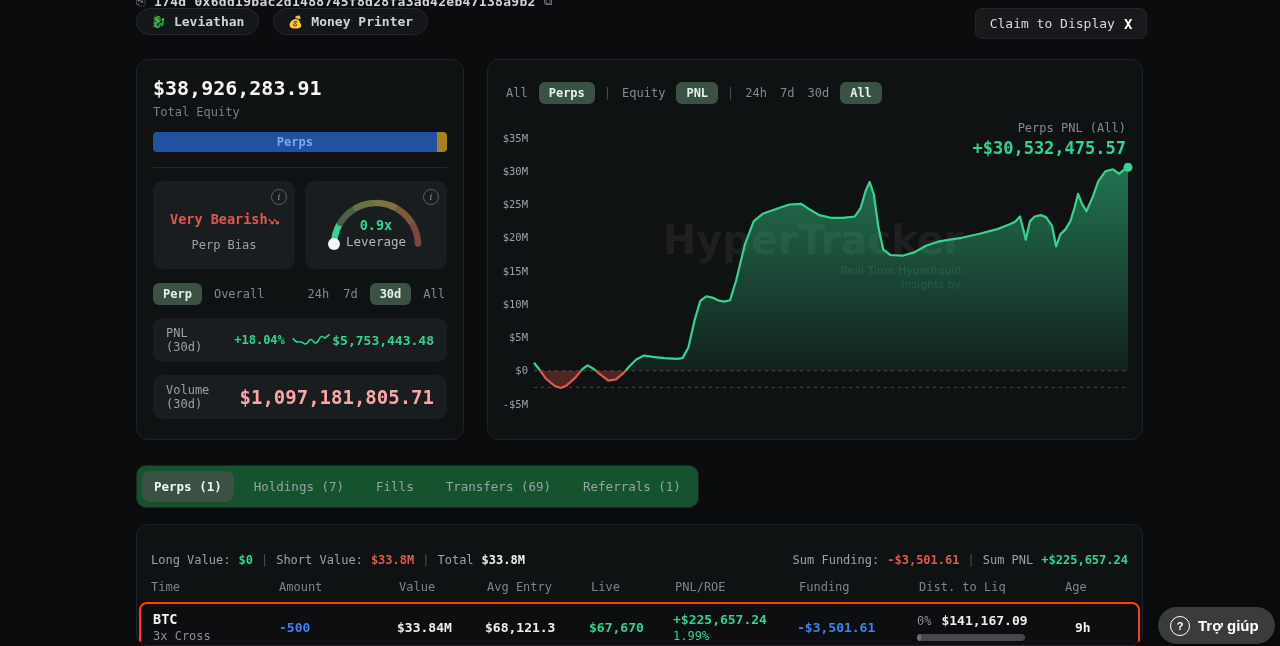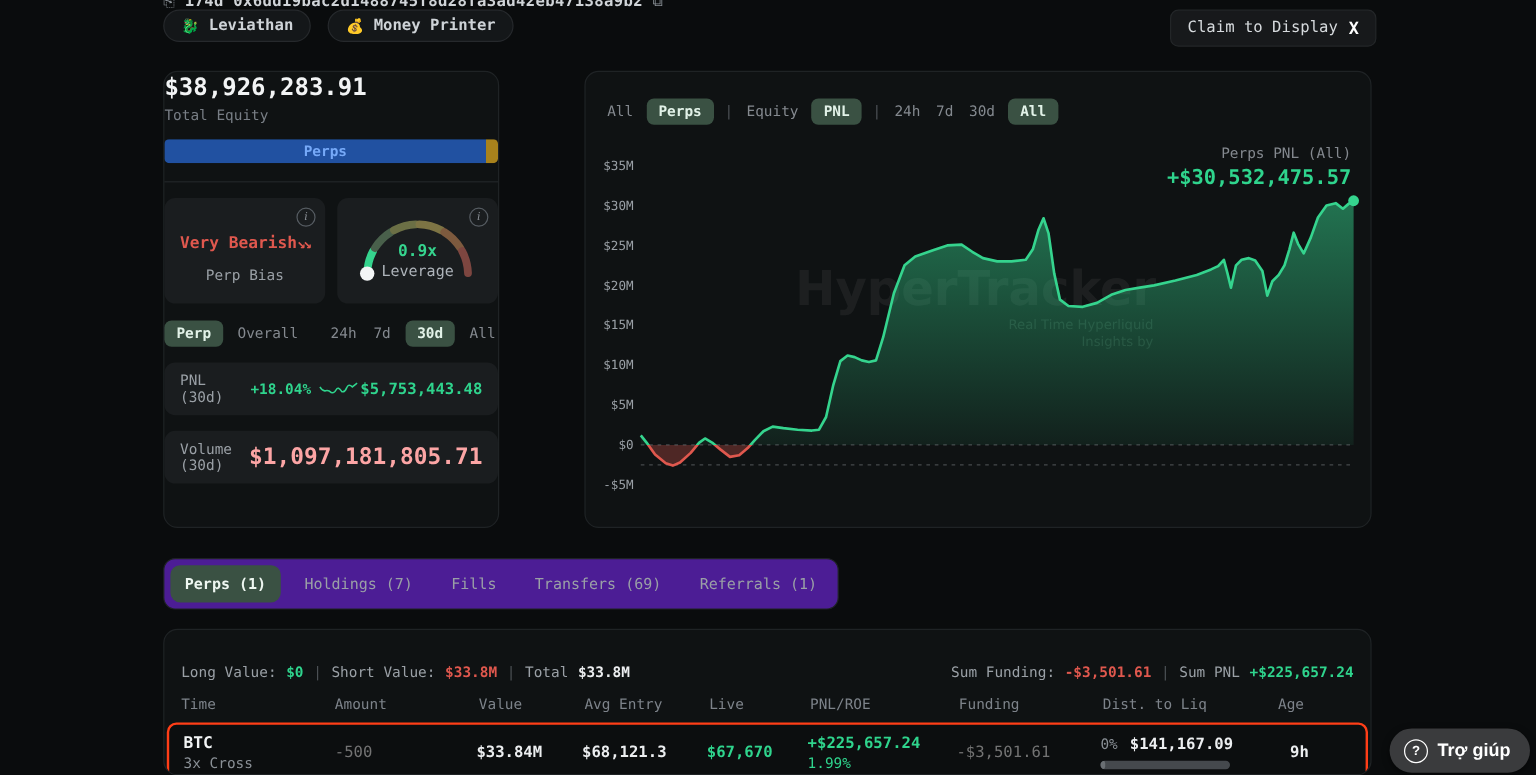--- a/index.html
+++ b/index.html
@@ -13,21 +13,21 @@
   .addr-icon{color:#8a9096;font-size:12px;font-weight:normal;}
   .tags-row{position:absolute;left:136px;top:8px;display:flex;gap:14px;}
   .tag{display:flex;align-items:center;gap:8px;background:#141719;border:1px solid #26292c;border-radius:16px;
     padding:5px 14px;font-size:13px;color:#ced3d7;font-weight:bold;}
   .tag .tag-icon{font-size:12px;}
   .claim-btn{position:absolute;left:975px;top:8px;width:170px;height:29px;background:#17191b;border:1px solid #232628;
     border-radius:7px;display:flex;align-items:center;justify-content:center;gap:9px;font-size:13px;color:#d6dadd;}
   .claim-x{font-weight:bold;color:#ffffff;font-size:14px;}
 
   
-  .equity-card{position:absolute;left:136px;top:59px;width:280px;height:381px;}
+  .equity-card{position:absolute;left:136px;top:59px;width:328px;height:381px;padding:16px;}
   .equity-amount{font-size:20px;font-weight:bold;color:#f2f4f5;}
   .equity-label{font-size:12px;color:#787e85;margin-top:5px;}
   .alloc-bar{height:20px;border-radius:4px;display:flex;overflow:hidden;margin-top:13px;}
   .alloc-perps{background:#2151a1;display:flex;align-items:center;justify-content:center;
     font-size:12px;font-weight:bold;color:#76a9f8;}
   .alloc-other{background:#a8821c;}
   .eq-divider{border-top:1px solid #222628;margin:15px 0 13px;}
   .mini-cards{display:flex;gap:10px;}
   .mini-card{position:relative;flex:1;background:#1a1d1f;border-radius:9px;height:88px;}
   .info-icon{position:absolute;top:8px;right:8px;width:14px;height:14px;border:1.3px solid #565c62;border-radius:50%;
@@ -54,42 +54,42 @@
   .chart-card{position:absolute;left:487px;top:59px;width:656px;height:381px;}
   .chart-head{display:flex;align-items:flex-start;padding:13px 16px 0;}
   .filters{display:flex;align-items:center;gap:9px;font-size:12px;margin-top:9px;}
   .filters .sep{color:#4b5054;}
   .chart-summary{margin-left:auto;text-align:right;margin-top:48px;}
   .chart-summary .lbl{font-size:12px;color:#84898f;}
   .chart-summary .val{font-size:17px;font-weight:bold;color:#2fd48d;margin-top:3px;}
   .chart-wrap{position:absolute;left:6px;top:64px;width:644px;height:312px;}
 
   
-  .tabs-bar{position:absolute;left:136px;top:465px;display:inline-flex;gap:8px;background:#4c1d95;
+  .tabs-bar{position:absolute;left:136px;top:465px;display:inline-flex;gap:8px;background:#14532d;
     border:1px solid #1f2325;border-radius:10px;padding:5px;font-size:12.5px;}
   .ptab{padding:8px 12px;border-radius:8px;color:#9aa0a6;white-space:nowrap;}
   .ptab.active{background:#3a5143;color:#eef7f1;font-weight:bold;}
 
   
   .table-card{position:absolute;left:136px;top:524px;width:1007px;height:122px;padding-top:28px;overflow:hidden;}
   .tsummary{display:flex;justify-content:space-between;padding:0 14px;font-size:12px;color:#9aa0a6;}
   .tsummary .seg{display:flex;gap:8px;align-items:center;}
   .tsummary .bar-sep{color:#4b5054;}
   .tone-green{color:#2fd48d;font-weight:bold;}
   .tone-red{color:#e0584e;font-weight:bold;}
   .tone-white{color:#eceef0;font-weight:bold;}
   .thead{display:grid;grid-template-columns:128px 120px 88px 104px 84px 124px 120px 146px 1fr;
     padding:0 14px;margin-top:13px;font-size:12px;color:#7d838a;}
   .trow{display:grid;grid-template-columns:126px 118px 88px 104px 84px 124px 120px 146px 1fr;
     align-items:center;margin:8px 2px 0;height:46px;padding:0 12px;border-radius:8px;background:#0c0e0f;
     font-size:13px;}
   .trow.hl{border:2px solid #ff3e17;}
   .tok{color:#f2f4f5;font-weight:bold;font-size:13.5px;}
   .toksub{color:#8a9096;font-size:12px;margin-top:2px;}
-  .c-red{color:#737373;font-weight:normal;}
+  .c-red{color:#3b82f6;font-weight:bold;}
   .c-green{color:#2fd48d;font-weight:bold;}
   .c-white{color:#eceef0;font-weight:bold;}
   .roe{color:#2fd48d;font-size:12px;margin-top:2px;font-weight:normal;}
   .liq-top{display:flex;gap:10px;align-items:baseline;}
   .liq-top .pct{color:#8a9096;font-size:12px;}
   .liq-bar{width:108px;height:7px;background:#45494d;border-radius:4px;margin-top:6px;overflow:hidden;}
   .liq-fill{height:100%;background:#6a6f73;border-radius:4px;}
   .age-cell{text-align:left;padding-left:12px;}
 
   

